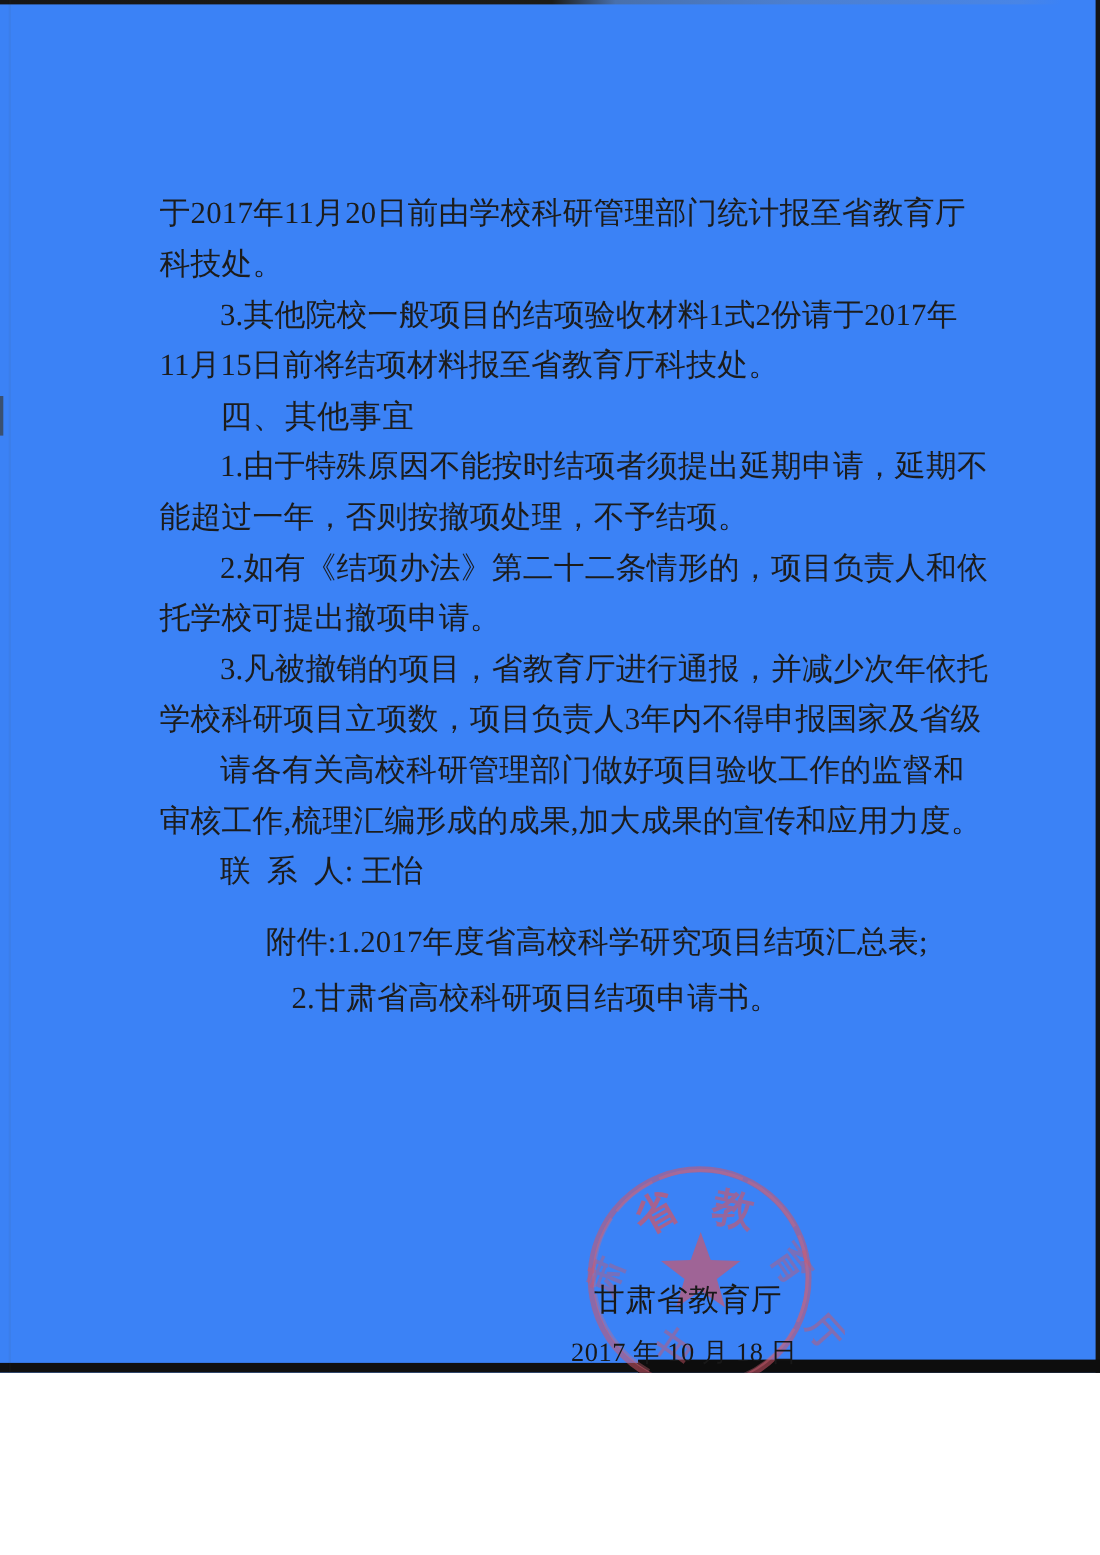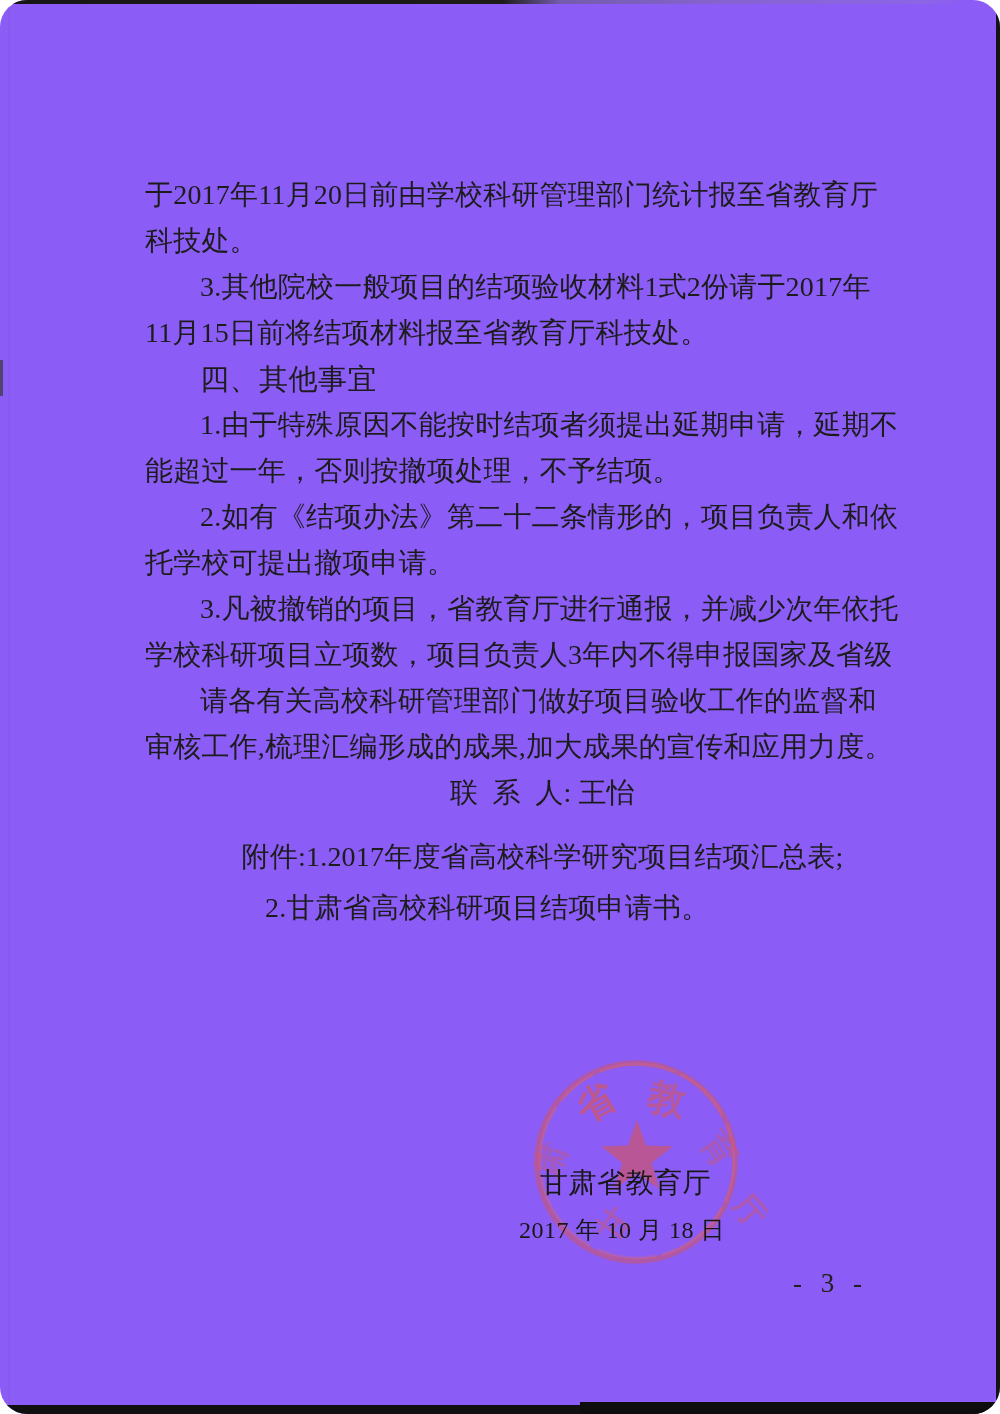--- a/index.html
+++ b/index.html
@@ -4,24 +4,23 @@
 <style>
   html,body{margin:0;padding:0;}
   body{
     width:1000px;height:1414px;
     background:#ffffff;
     font-family:"Liberation Serif","DejaVu Serif",serif;
     position:relative;
   }
   .page{
     position:absolute;inset:0;
-    width:1000px;height:1414px;
-    background:#8b5cf6;
+    width:1000px;height:1248px;
+    background:#3b82f6;
     overflow:hidden;
-    border-radius:27px;
   }
   
   .scan-top{
     position:absolute;top:0;left:0;height:4px;width:965px;
     background:linear-gradient(to right,#161616 0%,#1c1c18 52%,rgba(90,90,80,.45) 58%,rgba(120,120,110,.28) 75%,rgba(150,150,140,.15) 96%,transparent 100%);
   }
   .scan-right{
     position:absolute;top:0;right:0;width:4px;height:1414px;
     background:#141414;
   }
@@ -49,21 +48,21 @@
   .ln{
     height:46px;line-height:46px;font-size:28px;
     white-space:nowrap;letter-spacing:0.2px;
   }
   .ind{padding-left:55px;}
   .ind2{padding-left:120px;}
   .head{
     font-family:"Liberation Sans","DejaVu Sans",sans-serif;
     font-weight:400;font-size:29px;letter-spacing:0.5px;
   }
-  .pre{white-space:pre;text-align:center;}
+  .pre{white-space:pre;}
   .gap-att{margin-top:18px;text-align:center;}
   .gap-att2{margin-top:5px;}
   
   .sig-org{
     position:absolute;left:540px;top:1167px;
     font-size:28px;line-height:32px;color:#181818;letter-spacing:0.5px;
     white-space:pre;
   }
   .sig-date{
     position:absolute;left:519px;top:1214px;

